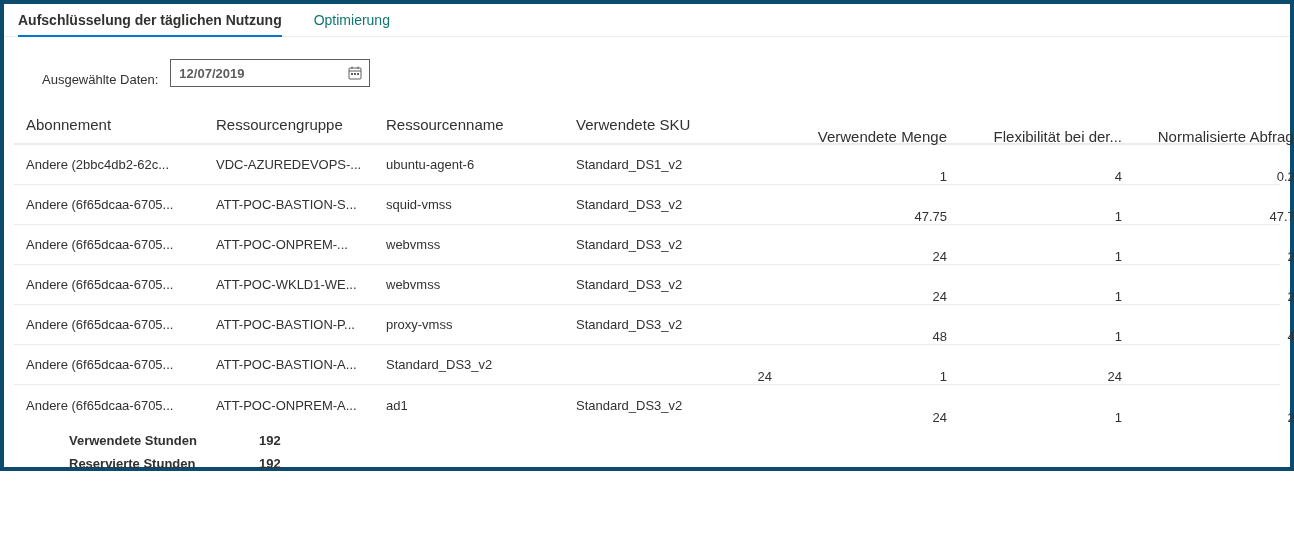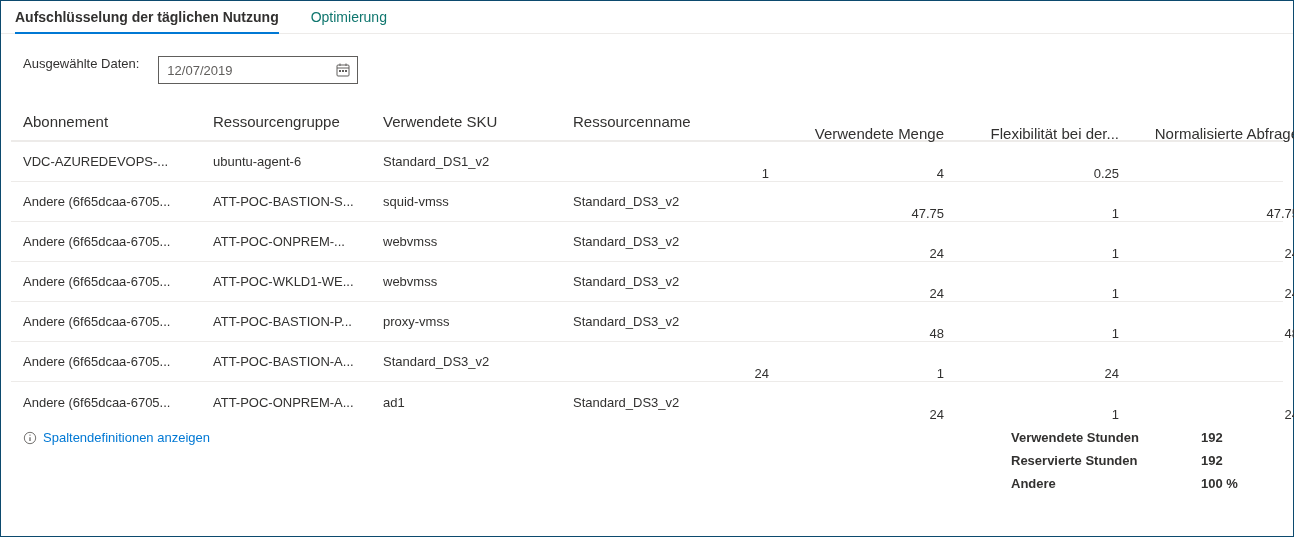--- a/index.html
+++ b/index.html
@@ -7,23 +7,23 @@
       margin: 0;
       padding: 0;
     }
     body {
       font-family: "Segoe UI", Tahoma, Geneva, sans-serif;
       font-size: 13px;
       color: #323130;
       background: #fff;
     }
     .panel {
-      border: 1px solid #0c4a6e;
+      border: 4px solid #0c4a6e;
       width: 1294px;
-      height: 537px;
+      height: 471px;
       position: relative;
     }
     .tabs {
       display: flex;
       gap: 32px;
       padding: 0 14px;
       border-bottom: 1px solid #edebe9;
     }
     .tab {
       padding: 8px 0 8px 0;
@@ -40,36 +40,37 @@
       content: '';
       position: absolute;
       left: 0;
       right: 0;
       bottom: -1px;
       height: 2px;
       background: #0078d4;
     }
     .date-row {
       display: flex;
-      align-items: flex-start;
-      gap: 19px;
-      padding: 22px 22px 18px 22px;
+      align-items: flex-end;
+      gap: 12px;
+      padding: 22px 22px 18px 38px;
     }
     .date-input-wrap {
       display: flex;
       align-items: center;
       border: 1px solid #605e5c;
       height: 28px;
       width: 200px;
       padding: 0 6px 0 8px;
       justify-content: space-between;
     }
     .date-input-value {
       color: #605e5c;
       font-size: 13px;
+      font-weight: bold;
     }
     .calendar-icon {
       width: 16px;
       height: 16px;
       color: #605e5c;
     }
     .table {
       width: 100%;
       padding: 0 10px;
     }
@@ -163,28 +164,29 @@
         <rect x="7" y="8" width="2" height="2" fill="currentColor" stroke="none"></rect>
         <rect x="10" y="8" width="2" height="2" fill="currentColor" stroke="none"></rect>
       </svg>
     </div>
   </div>
 
   <div class="table">
     <div class="thead-row">
       <div class="thead-cell">Abonnement</div>
       <div class="thead-cell">Ressourcengruppe</div>
+      <div class="thead-cell">Ressourcenname</div>
       <div class="thead-cell">Verwendete SKU</div>
-      <div class="thead-cell">Ressourcenname</div>
       <div class="thead-cell num">Verwendete Menge</div>
       <div class="thead-cell num">Flexibilität bei der...</div>
       <div class="thead-cell num">Normalisierte Abfrage</div>
     </div>
     <div id="tbody">
         <div class="tbody-row">
+          <div class="tbody-cell">Andere (2bbc4db2-62c...</div>
           <div class="tbody-cell">VDC-AZUREDEVOPS-...</div>
           <div class="tbody-cell">ubuntu-agent-6</div>
           <div class="tbody-cell">Standard_DS1_v2</div>
           <div class="tbody-cell num">1</div>
           <div class="tbody-cell num">4</div>
           <div class="tbody-cell num">0.25</div>
         </div>
         <div class="tbody-row">
           <div class="tbody-cell">Andere (6f65dcaa-6705...</div>
           <div class="tbody-cell">ATT-POC-BASTION-S...</div>
@@ -235,28 +237,20 @@
           <div class="tbody-cell">ad1</div>
           <div class="tbody-cell">Standard_DS3_v2</div>
           <div class="tbody-cell num">24</div>
           <div class="tbody-cell num">1</div>
           <div class="tbody-cell num">24</div>
         </div>
       </div>
   </div>
 
   <div class="footer">
-    <div class="link-row">
-      <svg class="info-icon" viewBox="0 0 16 16" fill="none" stroke="currentColor" stroke-width="1">
-        <circle cx="8" cy="8" r="6.5"></circle>
-        <line x1="8" y1="7" x2="8" y2="11.5" stroke-width="1.4"></line>
-        <circle cx="8" cy="4.7" r="0.8" fill="currentColor" stroke="none"></circle>
-      </svg>
-      <span>Spaltendefinitionen anzeigen</span>
-    </div>
     <div class="summary">
       <span>Verwendete Stunden</span>
       <span class="sv">192</span>
       <span>Reservierte Stunden</span>
       <span class="sv">192</span>
       <span>Andere</span>
       <span class="sv">100 %</span>
     </div>
   </div>
 

